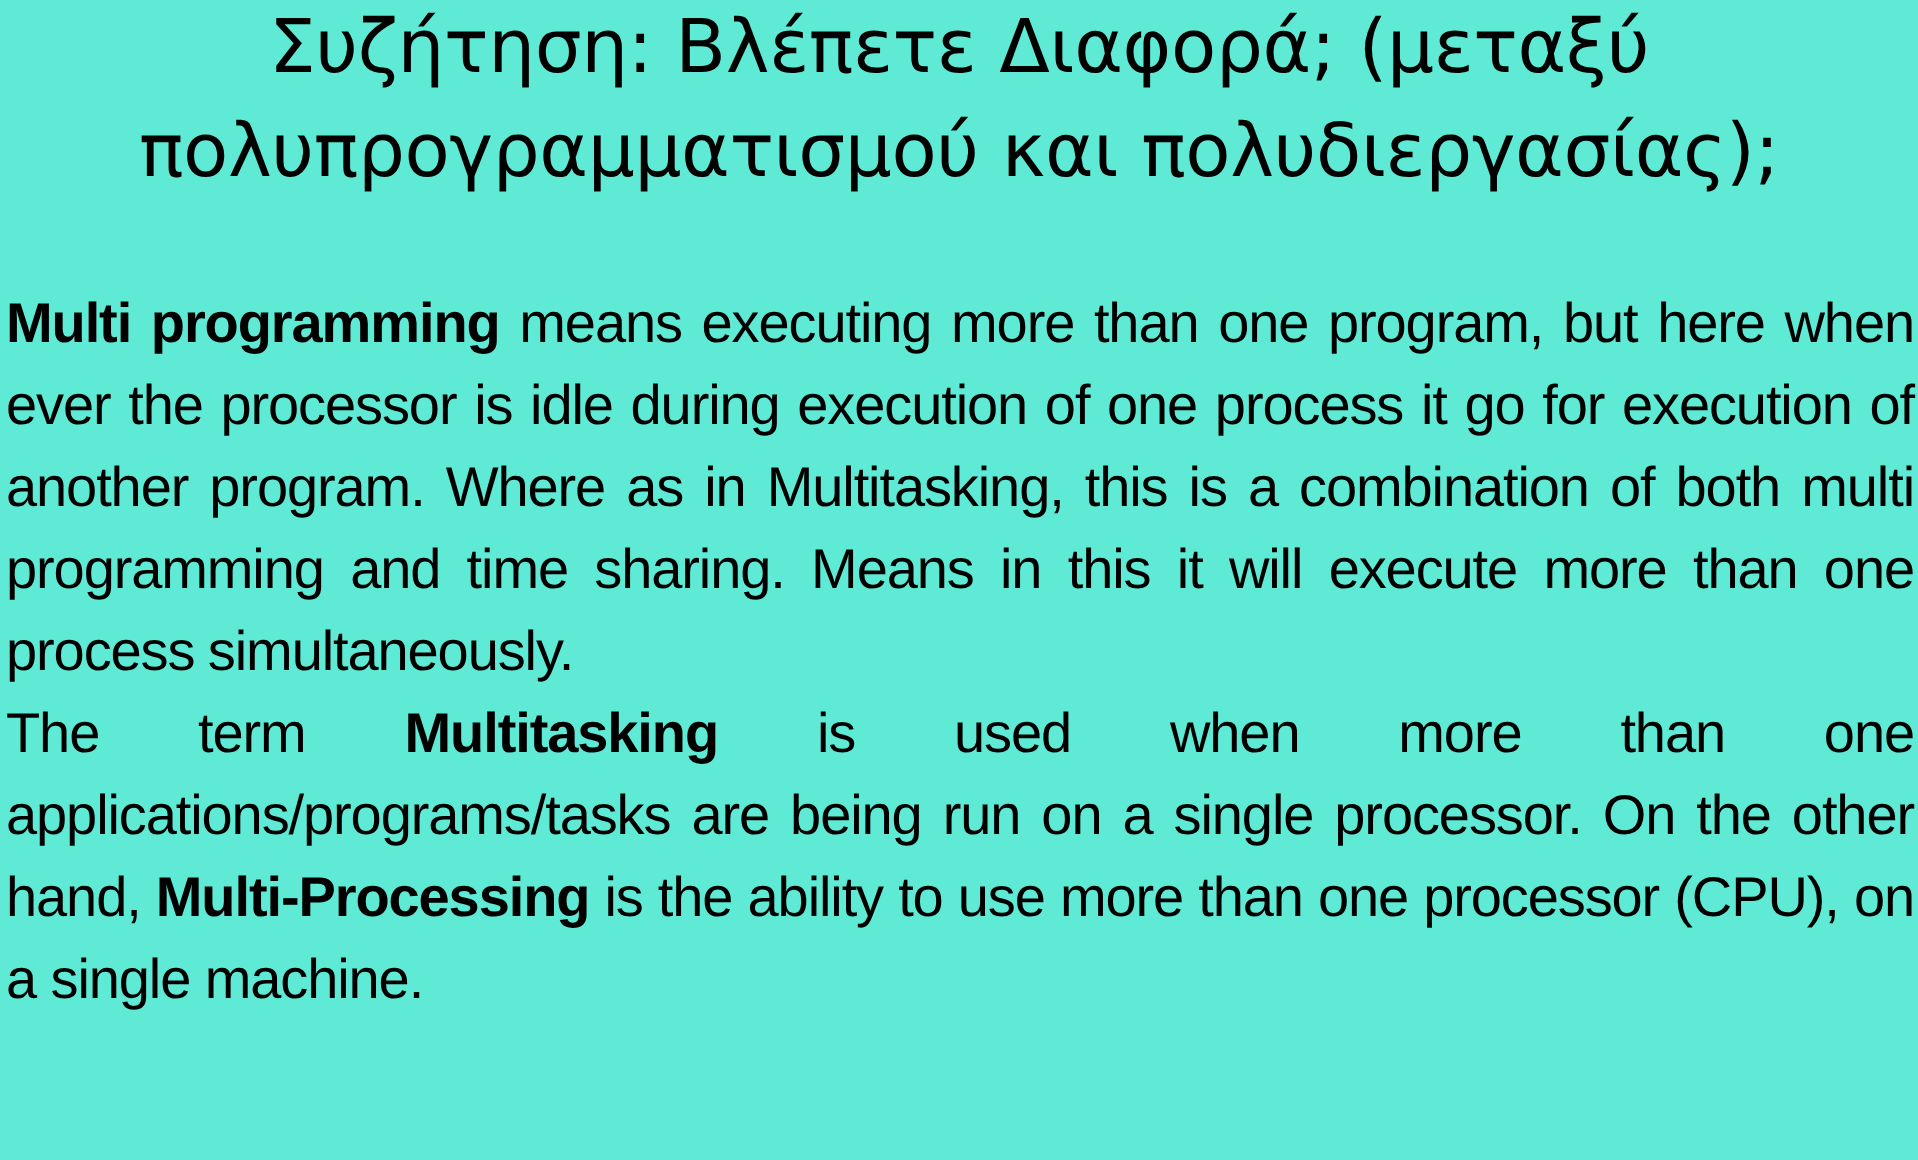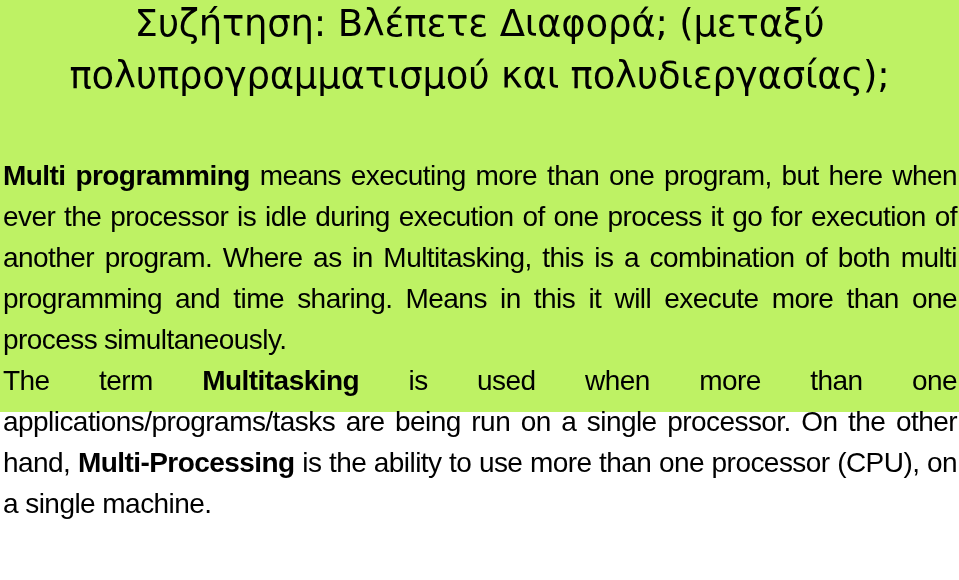--- a/index.html
+++ b/index.html
@@ -12,22 +12,22 @@
     height: 580px;
     overflow: hidden;
     font-family: "Liberation Sans", "DejaVu Sans", sans-serif;
     color: #000000;
     -webkit-font-smoothing: antialiased;
   }
 
   .slide {
     position: relative;
     width: 959px;
-    height: 412px;
-    background: #bef264;
+    height: 580px;
+    background: #5eead4;
     box-sizing: border-box;
   }
 
   
   .slide-title {
     position: absolute;
     left: 0px;
     top: -2px;
     width: 959px;
     text-align: center;
@@ -37,21 +37,21 @@
     line-height: 52px;
     letter-spacing: -0.2px;
     color: #000000;
     white-space: pre-line;
   }
 
   
   .body-block {
     position: absolute;
     left: 3px;
-    top: 155px;
+    top: 141px;
     width: 954px;
   }
 
   .para {
     margin: 0;
     text-align: justify;
     text-align-last: left;
     font-family: "Liberation Sans", "DejaVu Sans", sans-serif;
     font-size: 28px;
     line-height: 41px;

